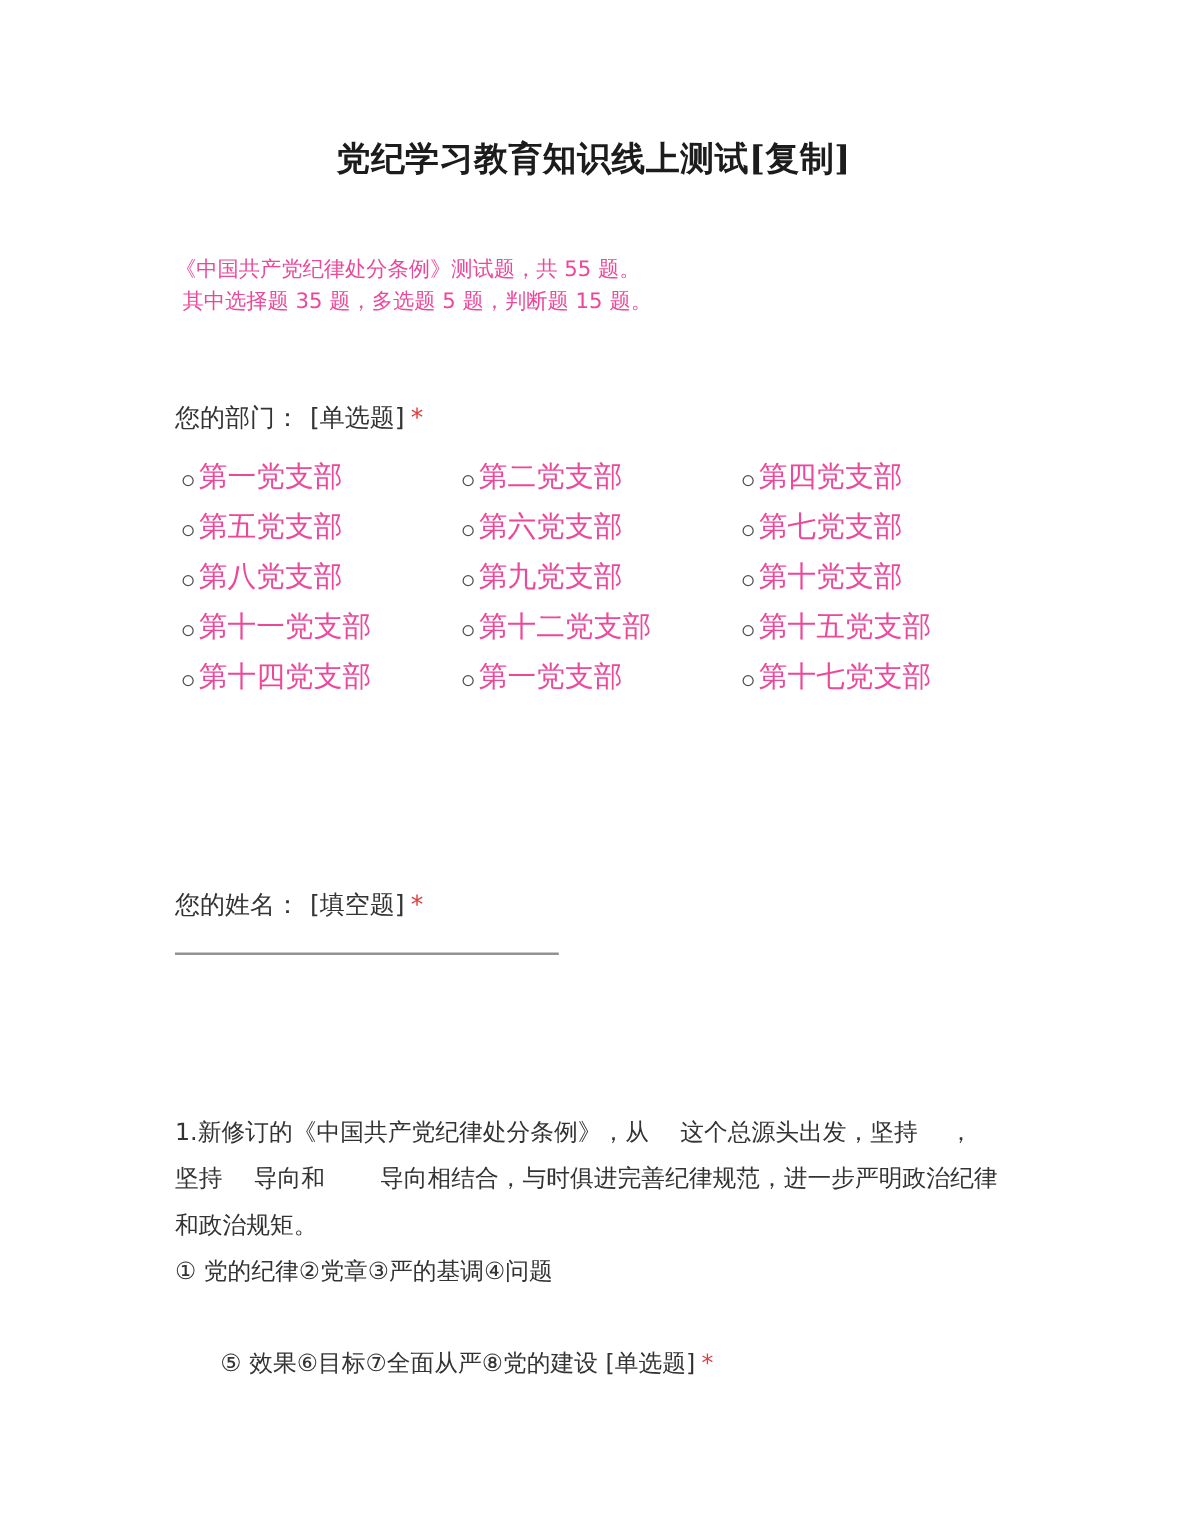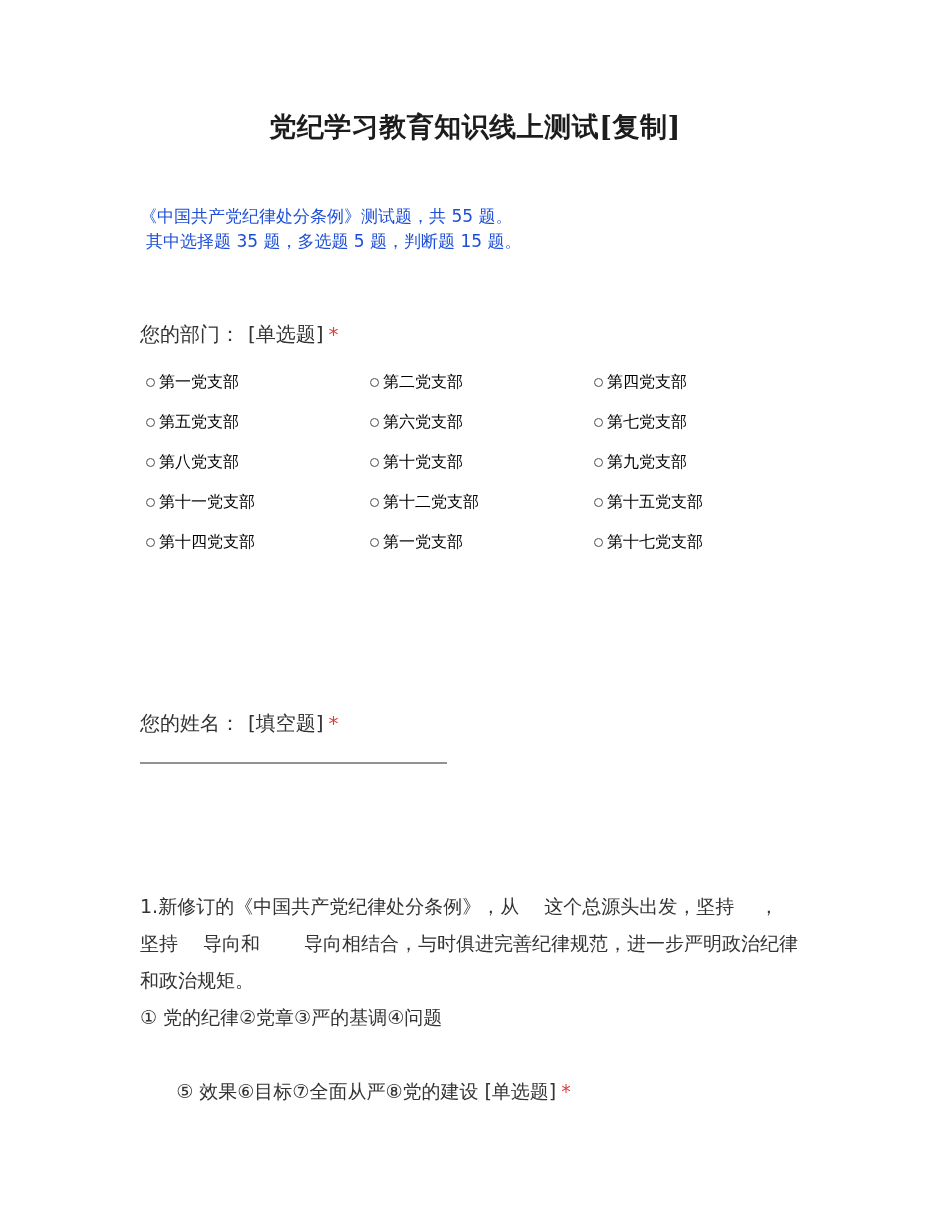--- a/index.html
+++ b/index.html
@@ -16,41 +16,41 @@
   .title {
     position: absolute; top: 109px; left: 0; width: 950px;
     text-align: center;
     font-family: "DejaVu Serif", "Liberation Serif", serif;
     font-weight: bold; font-size: 27px; color: #1c1c1c;
     letter-spacing: 0.5px;
   }
 
   .intro {
     position: absolute; left: 140px; top: 204px;
-    font-size: 17px; line-height: 25px; color: #1d4ed8;
+    font-size: 17px; line-height: 25px; color: #ec4899;
   }
   .intro .indent { padding-left: 6px; }
 
   .q-label {
     position: absolute; left: 140px;
     font-size: 20px; color: #333333;
   }
   .q-label.dept { top: 321px; }
   .q-label.name { top: 710px; }
   .type-tag { margin-left: 8px; }
   .req { color: #e03e3e; margin-left: 5px; }
 
   .options-grid {
     position: absolute; left: 146px; top: 362px;
     display: grid;
     grid-template-columns: 224px 224px 224px;
     grid-auto-rows: 40px;
   }
   .opt {
-    font-size: 16px; color: #000000; line-height: 40px;
+    font-size: 23px; color: #ec4899; line-height: 40px;
     cursor: pointer; white-space: nowrap;
   }
   .radio {
     display: inline-block; width: 9px; height: 9px;
     border: 1.5px solid #4f4f4f; border-radius: 50%;
     margin-right: 4px; background: #ffffff;
   }
 
   .name-input {
     position: absolute; left: 140px; top: 737px;
@@ -90,22 +90,22 @@
   </div>
 
   <div class="options-grid">
     <label class="opt"><span class="radio"></span><span>第一党支部</span></label>
     <label class="opt"><span class="radio"></span><span>第二党支部</span></label>
     <label class="opt"><span class="radio"></span><span>第四党支部</span></label>
     <label class="opt"><span class="radio"></span><span>第五党支部</span></label>
     <label class="opt"><span class="radio"></span><span>第六党支部</span></label>
     <label class="opt"><span class="radio"></span><span>第七党支部</span></label>
     <label class="opt"><span class="radio"></span><span>第八党支部</span></label>
+    <label class="opt"><span class="radio"></span><span>第九党支部</span></label>
     <label class="opt"><span class="radio"></span><span>第十党支部</span></label>
-    <label class="opt"><span class="radio"></span><span>第九党支部</span></label>
     <label class="opt"><span class="radio"></span><span>第十一党支部</span></label>
     <label class="opt"><span class="radio"></span><span>第十二党支部</span></label>
     <label class="opt"><span class="radio"></span><span>第十五党支部</span></label>
     <label class="opt"><span class="radio"></span><span>第十四党支部</span></label>
     <label class="opt"><span class="radio"></span><span>第一党支部</span></label>
     <label class="opt"><span class="radio"></span><span>第十七党支部</span></label>
   </div>
 
   <div class="q-label name">
     <span>您的姓名：</span><span class="type-tag">[填空题]</span><span class="req">*</span>

